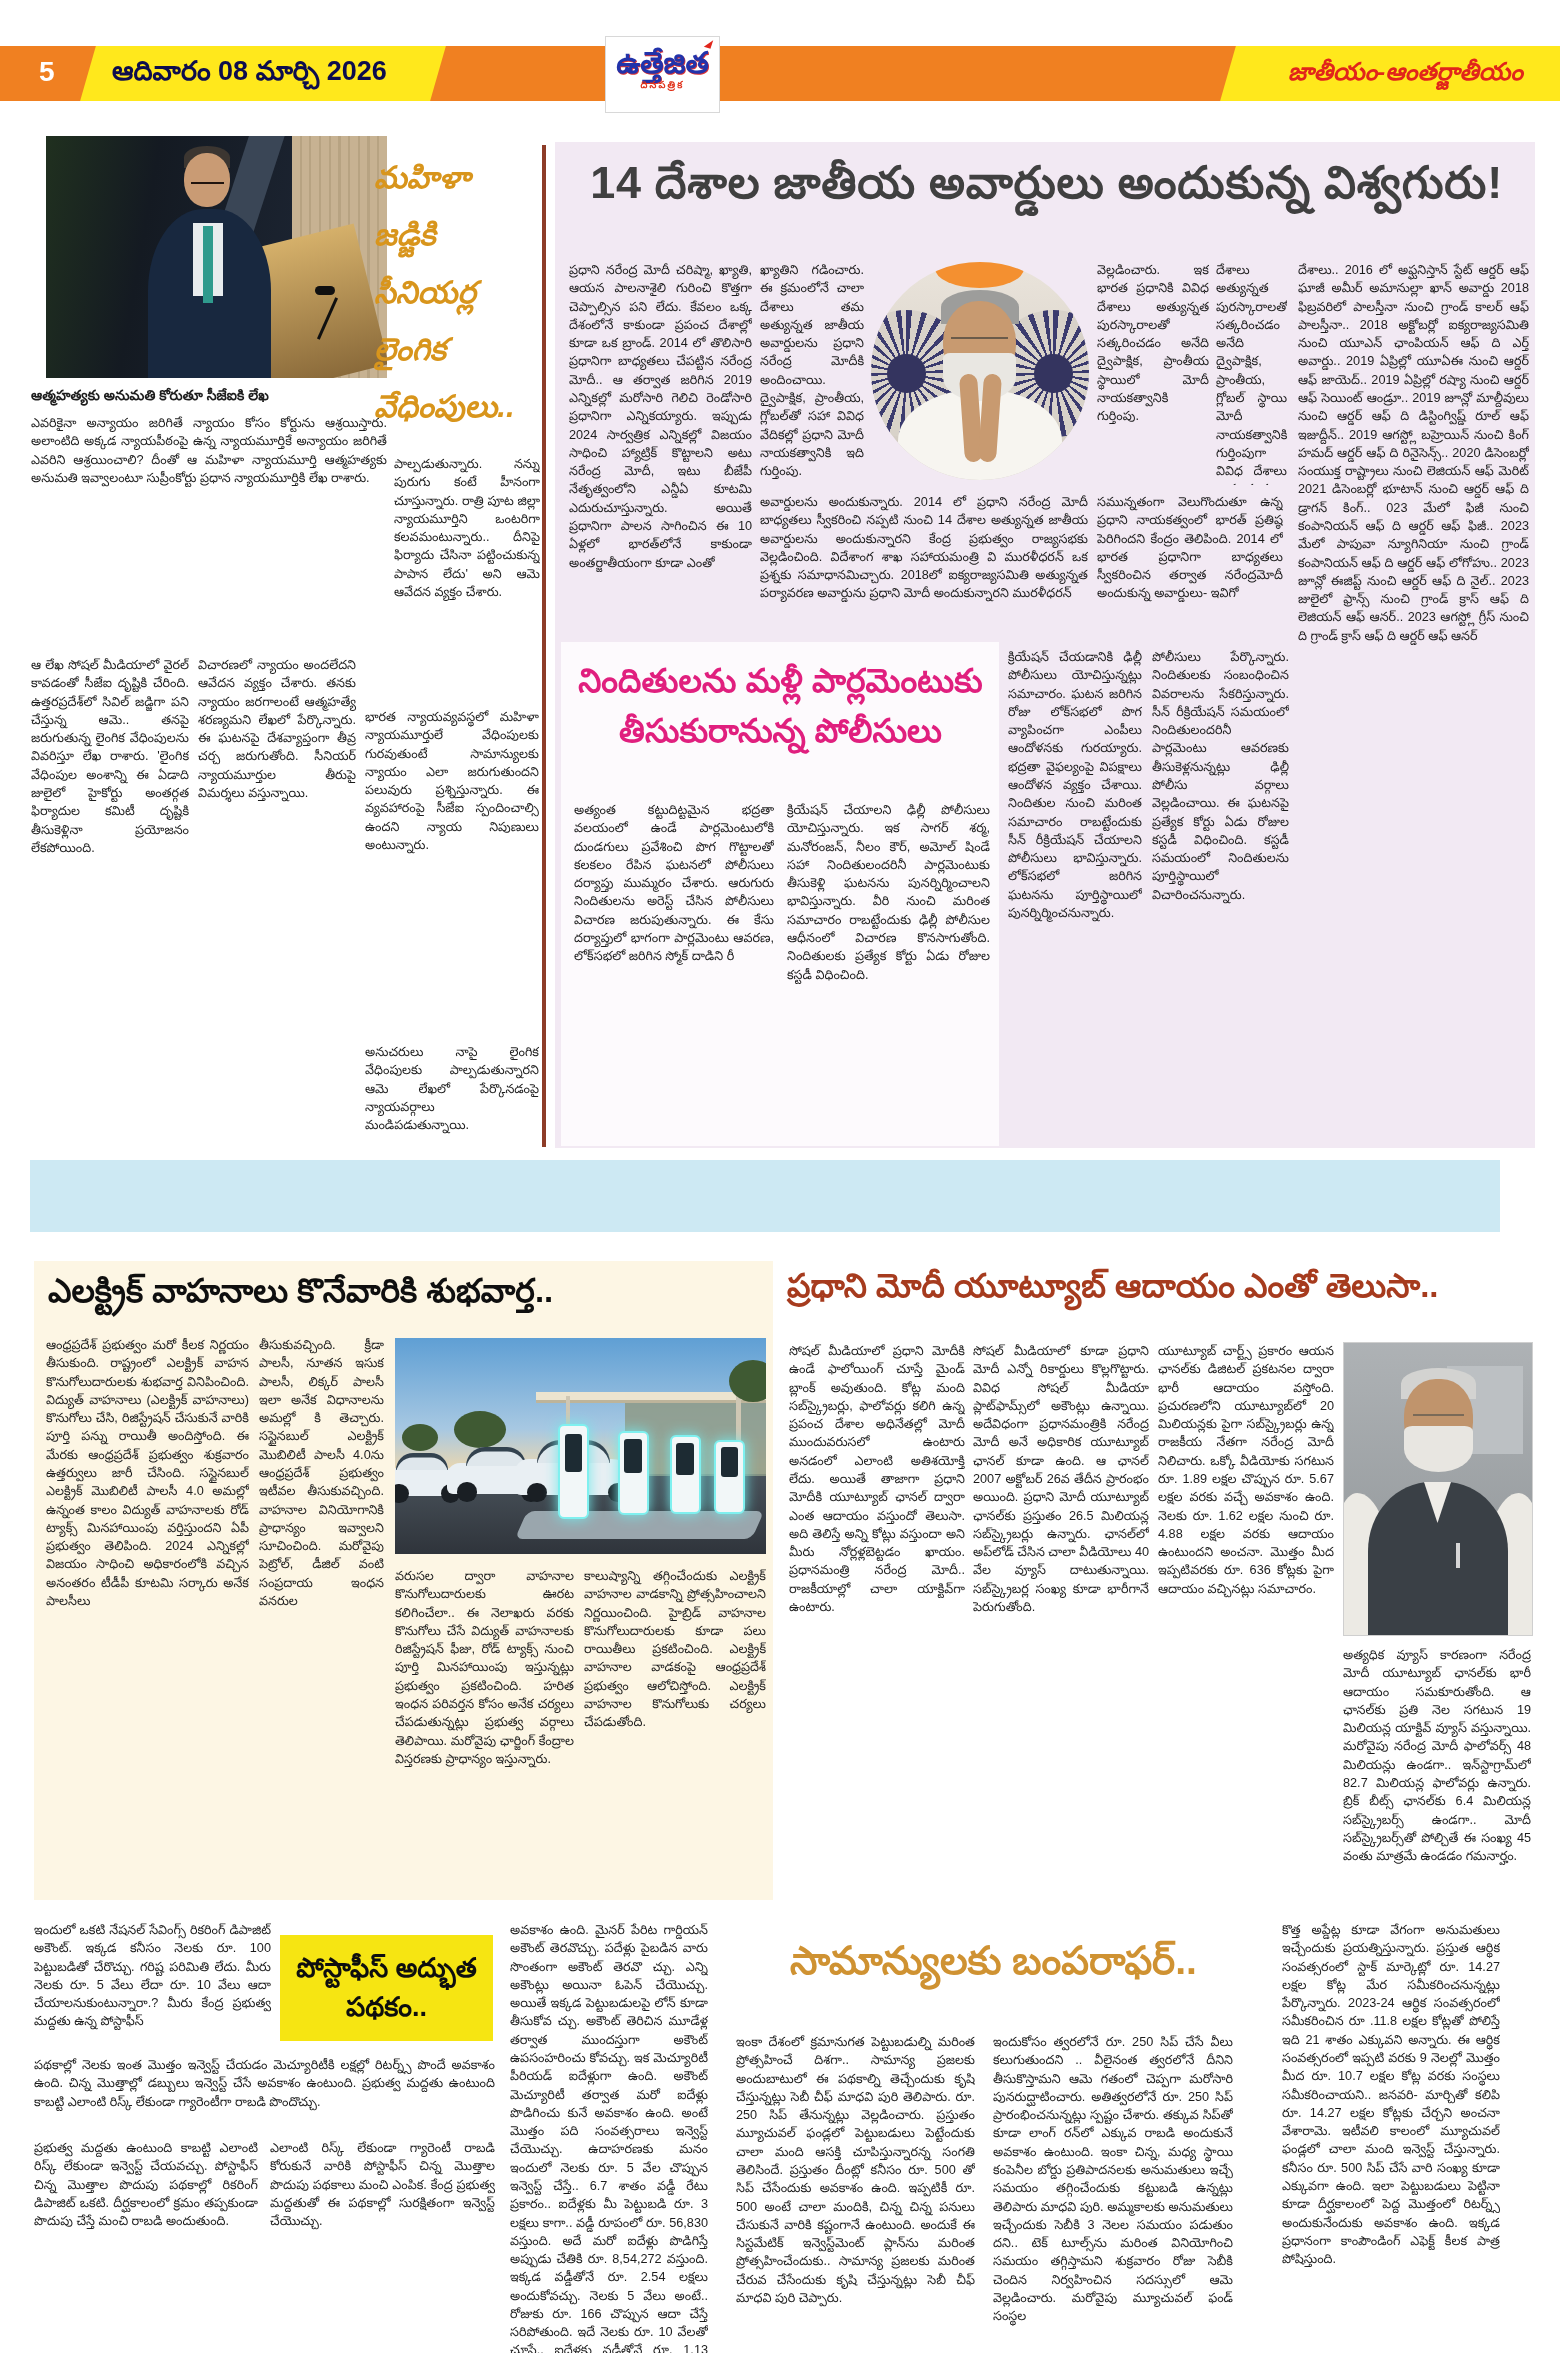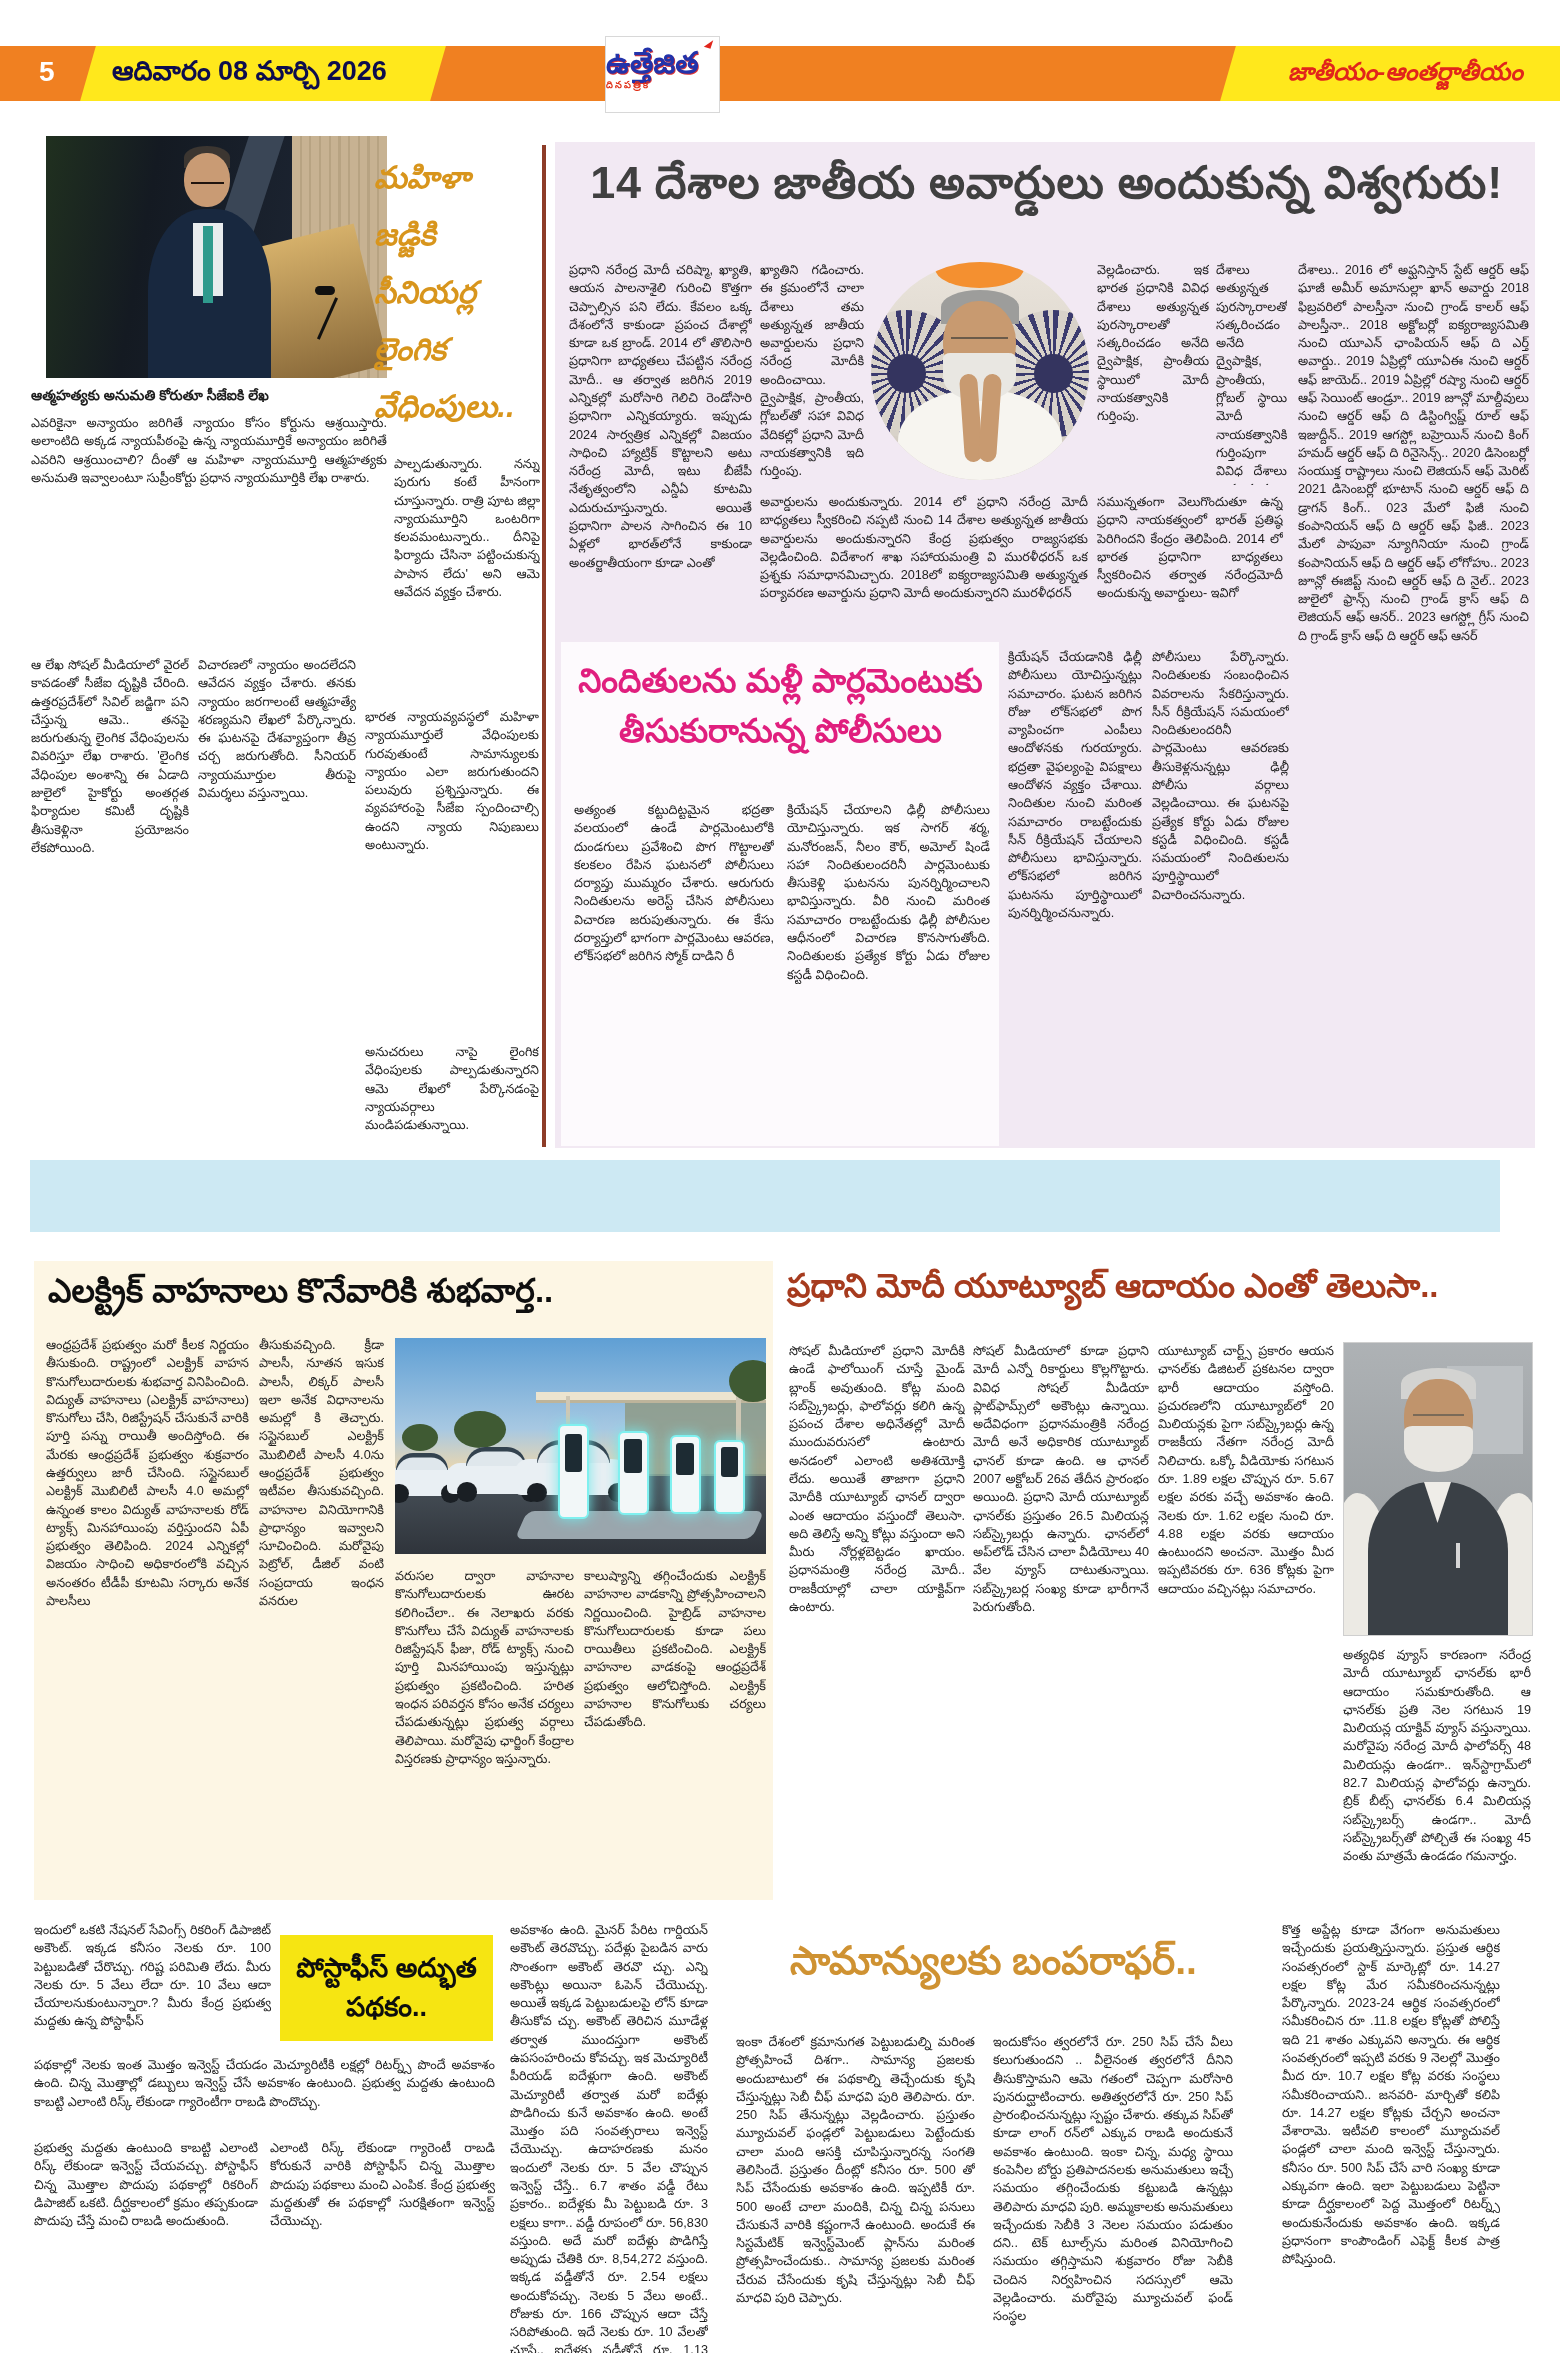--- a/index.html
+++ b/index.html
@@ -11,21 +11,21 @@
   .band-yellow-left{position:absolute;left:88px;top:0;width:350px;height:55px;background:#ffe81c;
         transform:skewX(-16deg);}
   .band-yellow-right{position:absolute;left:1228px;top:0;width:343px;height:55px;background:#ffe81c;
         transform:skewX(-16deg);}
   .page-num{position:absolute;left:39px;top:10.4px;color:#ffffff;font-size:28px;font-weight:bold;}
   .edition-date{position:absolute;left:112px;top:10.4px;width:313px;
         color:#0d0d4d;font-size:27px;font-weight:bold;}
   .section-label{position:absolute;left:1260px;top:12px;width:291px;text-align:center;
         color:#e1251b;font-size:24.6px;font-weight:bold;font-style:italic;}
   .masthead-box{position:absolute;left:605px;top:36px;width:113px;height:75px;background:#ffffff;
-        border:0.7px solid #d8d8d8;text-align:left;z-index:5;}
+        border:0.7px solid #d8d8d8;text-align:center;z-index:5;}
   .masthead-top{font-size:6px;color:#888;margin-top:1.5px;height:7.5px;overflow:hidden;}
   .masthead-word{font-size:30px;font-weight:bold;color:#2233aa;line-height:1.1;
         text-shadow:0.7px 0.7px 0 #d33;}
   .masthead-tag{font-size:9.7px;color:#e03018;letter-spacing:2.2px;font-weight:bold;}
   .dove{position:absolute;right:7.5px;top:1.5px;width:0;height:0;border-left:7.5px solid transparent;
         border-bottom:9px solid #e1251b;transform:rotate(18deg);}
 
   
   .body-col{position:absolute;text-align:justify;font-size:12.7px;line-height:1.44;color:#1c1c1c;
         overflow:hidden;}

